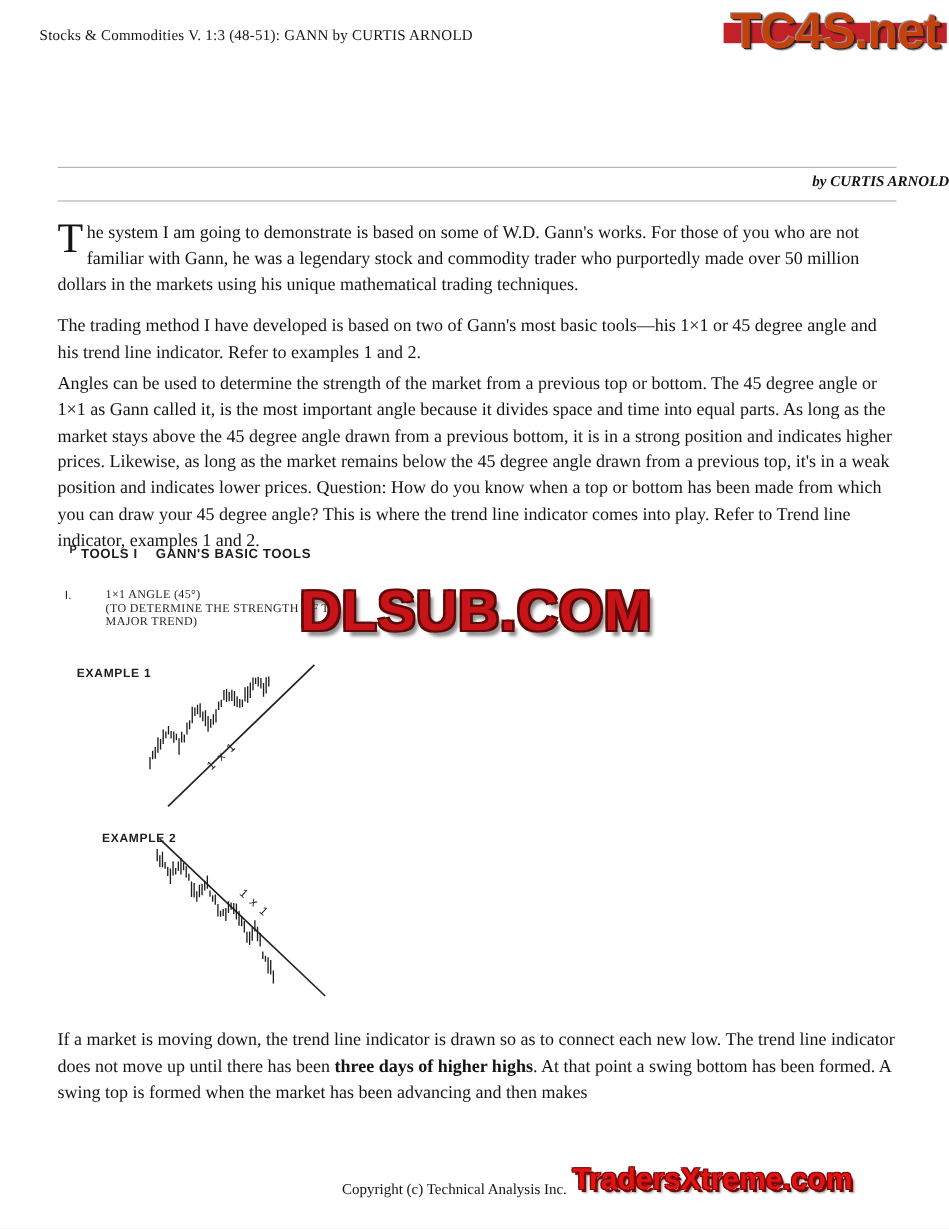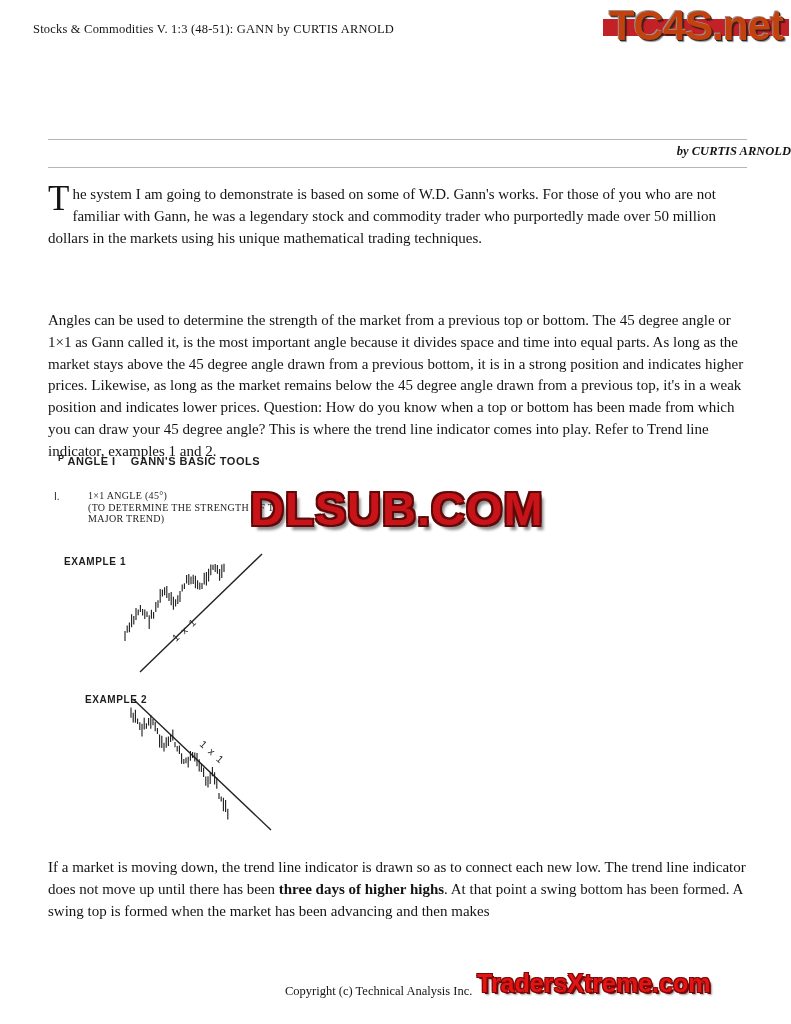--- a/index.html
+++ b/index.html
@@ -79,25 +79,26 @@
   </div>
 
   <div class="rule rule1"></div>
   <div class="byline">by CURTIS ARNOLD</div>
   <div class="rule rule2"></div>
 
   <p class="body-par p1">
     <span class="dropcap">T</span><span>he system I am going to demonstrate is based on some of W.D. Gann's works. For those of you who are not familiar with Gann, he was a legendary stock and commodity trader who purportedly made over 50 million dollars in the markets using his unique mathematical trading techniques.</span>
   </p>
 
+  <p class="body-par p2">The trading method I have developed is based on two of Gann's most basic tools—his 1×1 or 45 degree angle and his trend line indicator. Refer to examples 1 and 2.</p>
 
   <p class="body-par p3">Angles can be used to determine the strength of the market from a previous top or bottom. The 45 degree angle or 1×1 as Gann called it, is the most important angle because it divides space and time into equal parts. As long as the market stays above the 45 degree angle drawn from a previous bottom, it is in a strong position and indicates higher prices. Likewise, as long as the market remains below the 45 degree angle drawn from a previous top, it's in a weak position and indicates lower prices. Question: How do you know when a top or bottom has been made from which you can draw your 45 degree angle? This is where the trend line indicator comes into play. Refer to Trend line indicator, examples 1 and 2.</p>
 
   <div class="part-header">
-    <span class="sup-p">P</span><span>ANGLE I</span><span class="part-gap">GANN'S BASIC TOOLS</span>
+    <span class="sup-p">P</span><span>TOOLS I</span><span class="part-gap">GANN'S BASIC TOOLS</span>
   </div>
 
   <div class="item-numeral">I.</div>
   <div class="item-lines">
     <div>1×1 ANGLE (45°)</div>
     <div>(TO DETERMINE THE STRENGTH OF TH</div>
     <div>MAJOR TREND)</div>
   </div>
 
   <div class="wm-dlsub">DLSUB.COM</div>

